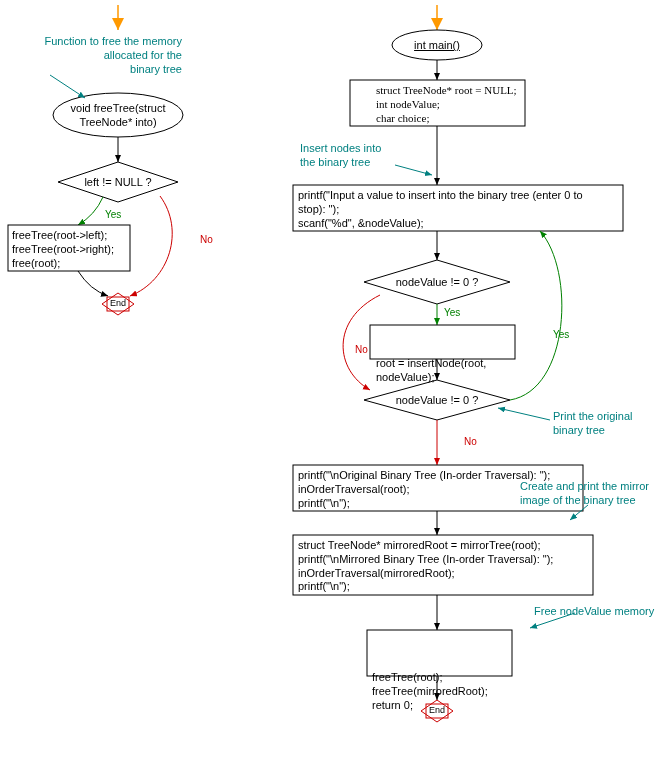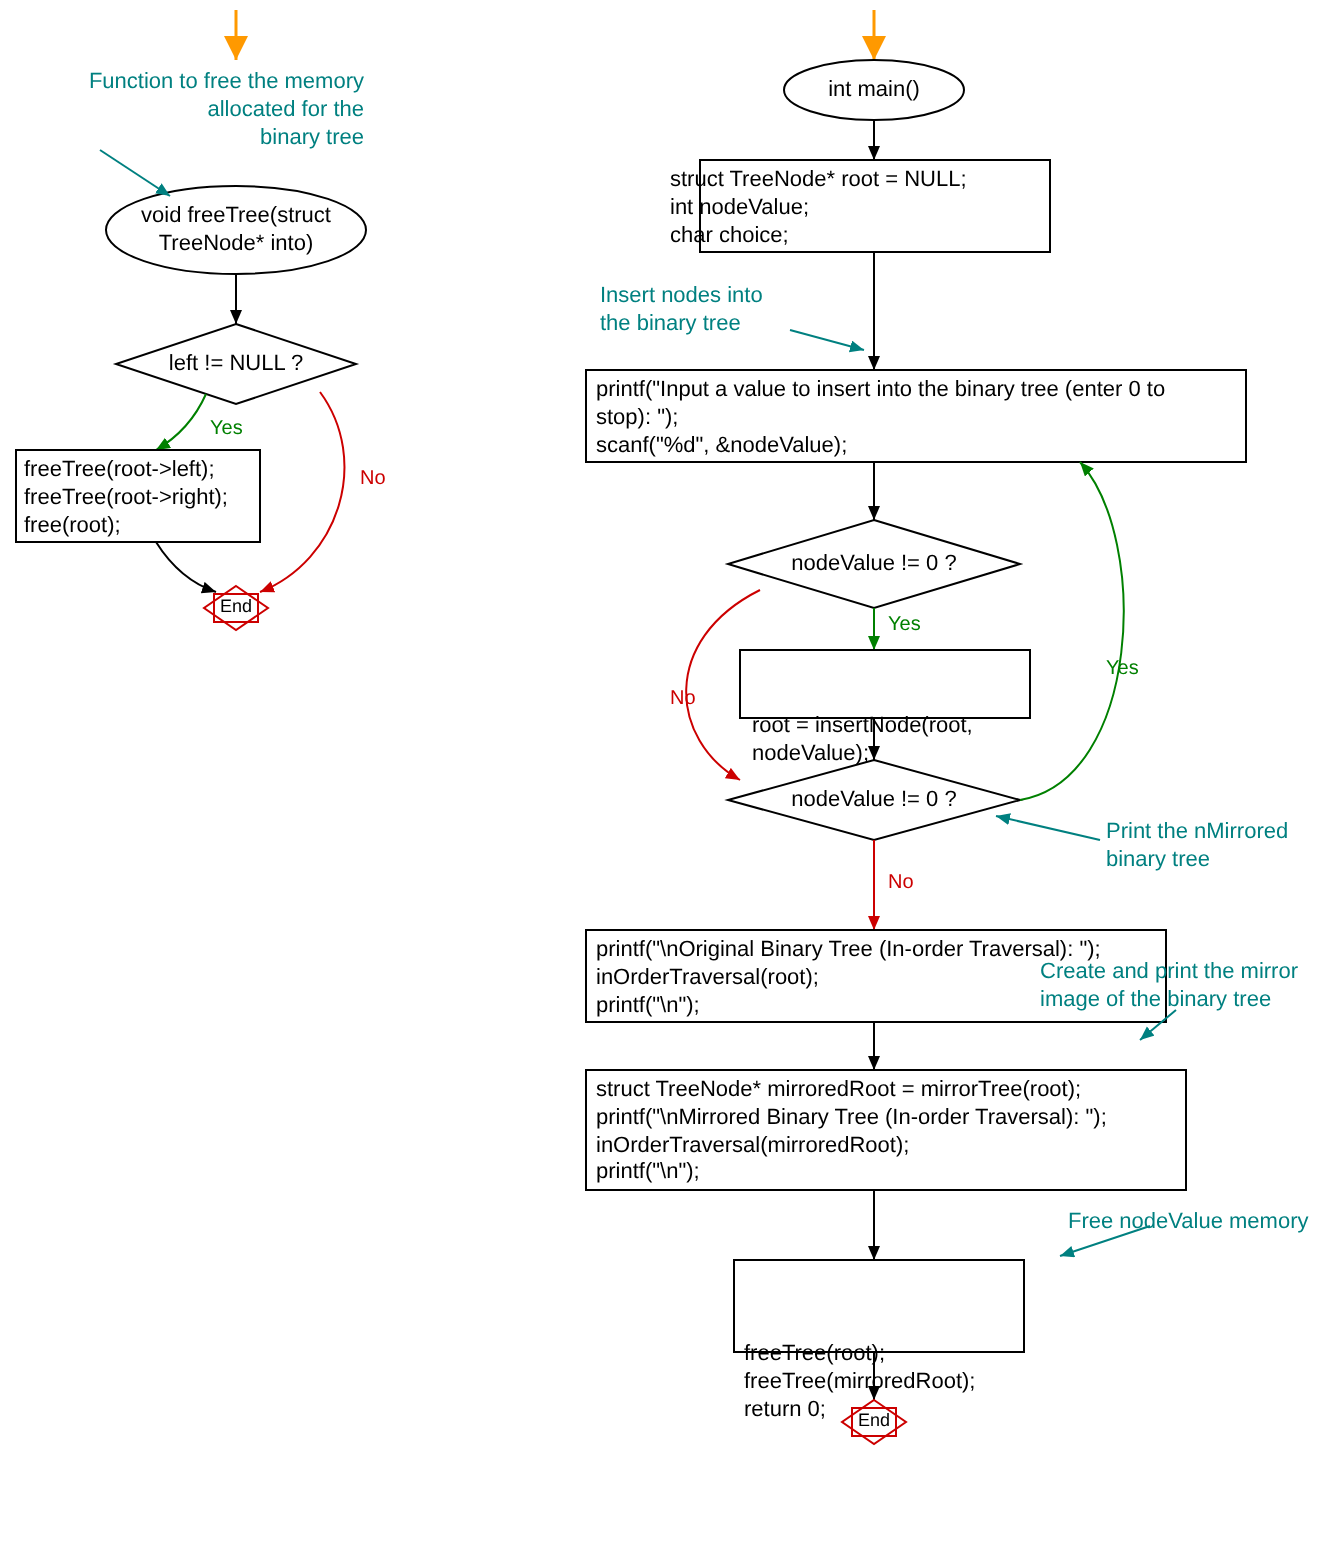--- a/index.html
+++ b/index.html
@@ -27,21 +27,21 @@
     color: #008080;
     font-size: 11px;
     line-height: 1.25;
   }
   .edge-label {
     position: absolute;
     font-size: 10px;
     line-height: 1;
   }
   .yes { color: #008000; }
-  .no  { color: #cc0000; }
+  .no  { color: #cc0000; margin-left: 20px; }
 </style>
 </head>
 <body>
 
 <svg width="666" height="777">
   <defs>
     <marker id="arr-black" markerWidth="8" markerHeight="8" refX="7" refY="3" orient="auto">
       <path d="M0,0 L7,3 L0,6 Z" fill="#000"></path>
     </marker>
     <marker id="arr-orange" markerWidth="10" markerHeight="10" refX="8" refY="4" orient="auto">
@@ -140,23 +140,23 @@
 <div class="node-text" style="left: 70px; top: 176px; width: 96px; white-space: pre-line;">left != NULL ?</div>
 <div class="edge-label yes" style="left:105px; top:210px;">Yes</div>
 <div class="edge-label no" style="left:180px; top:235px;">No</div>
 
 <div class="node-text left" style="left: 12px; top: 229px; width: 116px; white-space: pre-line;">freeTree(root-&gt;left);
 freeTree(root-&gt;right);
 free(root);</div>
 
 <div class="node-text" style="left: 106px; top: 298px; width: 24px; font-size: 9px; white-space: pre-line;">End</div>
 
-<div class="node-text" style="left: 400px; top: 39px; width: 74px; white-space: pre-line;">int main()</div>
+<div class="node-text" style="left: 400px; top: 39px; width: 74px; white-space: pre-line; text-decoration: underline;">int main()</div>
 
-<div class="node-text left" style="left: 335px; top: 84px; width: 165px; white-space: pre-line;">struct TreeNode* root = NULL;
+<div class="node-text left" style="left: 376px; top: 84px; width: 165px; white-space: pre-line; font-family: Liberation Serif, serif;">struct TreeNode* root = NULL;
 int nodeValue;
 char choice;</div>
 
 <div class="annotation" style="left: 300px; top: 142px; width: 110px; white-space: pre-line;">Insert nodes into
 the binary tree</div>
 
 <div class="node-text left" style="left: 298px; top: 189px; width: 320px; white-space: pre-line;">printf("Input a value to insert into the binary tree (enter 0 to
 stop): ");
 scanf("%d", &amp;nodeValue);</div>
 
@@ -164,21 +164,21 @@
 <div class="edge-label yes" style="left:444px; top:308px;">Yes</div>
 <div class="edge-label no" style="left:335px; top:345px;">No</div>
 
 <div class="node-text left" style="left: 376px; top: 329px; width: 136px; white-space: pre-line; margin-top: 28px;">root = insertNode(root,
 nodeValue);</div>
 
 <div class="node-text" style="left: 384px; top: 394px; width: 106px; white-space: pre-line;">nodeValue != 0 ?</div>
 <div class="edge-label yes" style="left:553px; top:330px;">Yes</div>
 <div class="edge-label no" style="left:444px; top:437px;">No</div>
 
-<div class="annotation" style="left: 553px; top: 410px; width: 100px; white-space: pre-line;">Print the nMirrored
+<div class="annotation" style="left: 553px; top: 410px; width: 100px; white-space: pre-line;">Print the original
 binary tree</div>
 
 <div class="node-text left" style="left: 298px; top: 469px; width: 280px; white-space: pre-line;">printf("\nOriginal Binary Tree (In-order Traversal): ");
 inOrderTraversal(root);
 printf("\n");</div>
 
 <div class="annotation" style="left: 520px; top: 480px; width: 150px; white-space: pre-line;">Create and print the mirror
 image of the binary tree</div>
 
 <div class="node-text left" style="left: 298px; top: 539px; width: 290px; white-space: pre-line;">struct TreeNode* mirroredRoot = mirrorTree(root);

